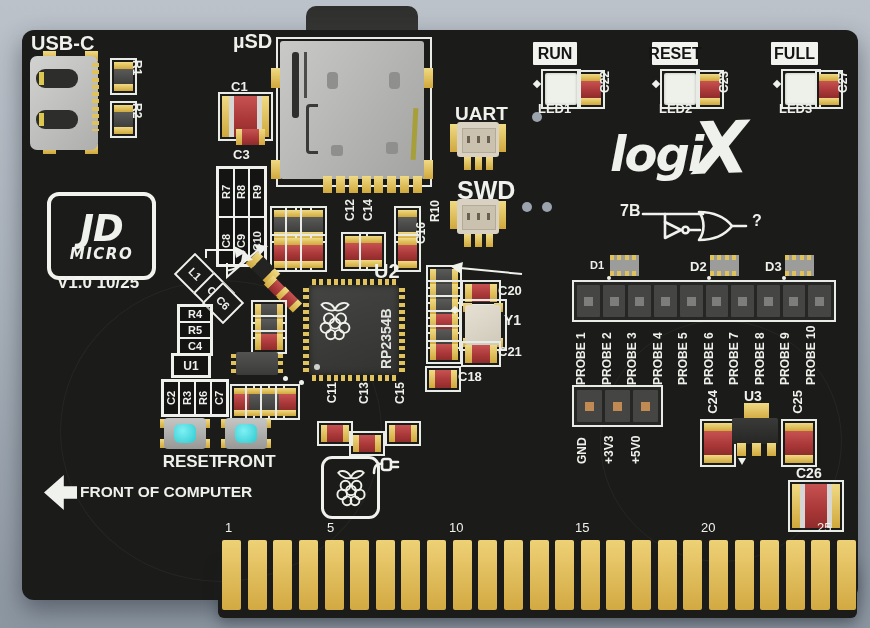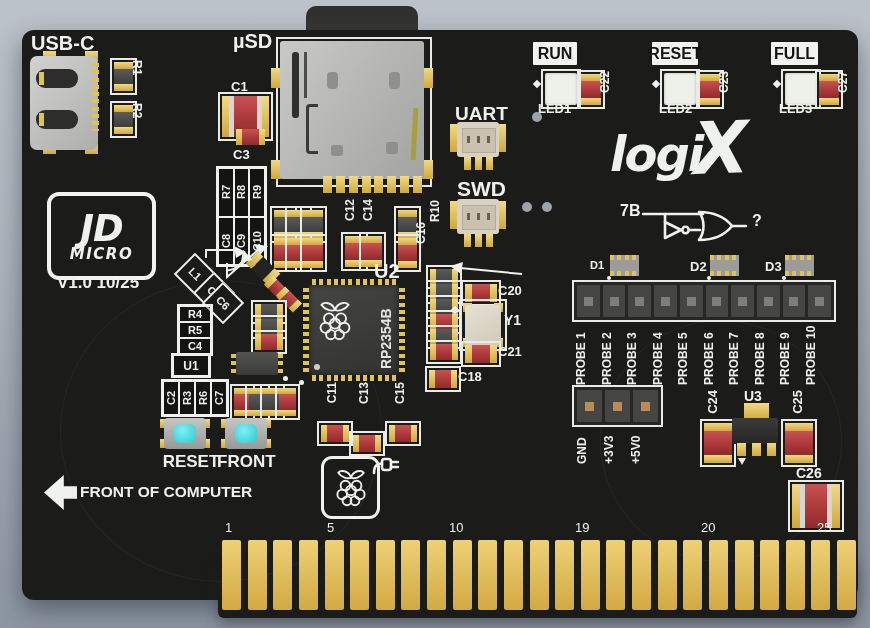--- a/index.html
+++ b/index.html
@@ -170,21 +170,21 @@
   <div class="abs" style="left:457px;top:122px;width:42px;height:35px;background:#d9d2c2;border-radius:3px"></div>
   <div class="abs" style="left:462px;top:128px;width:32px;height:23px;background:#cac2af;border:1px solid #b3ab98"></div>
   <div class="abs" style="left:467px;top:136px;width:3px;height:7px;background:#6b5f52"></div>
   <div class="abs" style="left:477px;top:136px;width:3px;height:7px;background:#6b5f52"></div>
   <div class="abs" style="left:487px;top:136px;width:3px;height:7px;background:#6b5f52"></div>
   <div class="abs gold" style="left:464px;top:157px;width:7px;height:13px"></div>
   <div class="abs gold" style="left:475px;top:157px;width:7px;height:13px"></div>
   <div class="abs gold" style="left:486px;top:157px;width:7px;height:13px"></div>
   <div class="abs via" style="left:532px;top:112px;width:10px;height:10px"></div>
 
-  <div class="abs silk" style="left:457px;top:178px;font-size:21px">SWD</div>
+  <div class="abs silk" style="left:457px;top:178px;font-size:25px">SWD</div>
   <div class="abs gold" style="left:450px;top:201px;width:11px;height:28px"></div>
   <div class="abs gold" style="left:495px;top:201px;width:11px;height:28px"></div>
   <div class="abs" style="left:457px;top:199px;width:42px;height:35px;background:#d9d2c2;border-radius:3px"></div>
   <div class="abs" style="left:462px;top:205px;width:32px;height:23px;background:#cac2af;border:1px solid #b3ab98"></div>
   <div class="abs" style="left:467px;top:213px;width:3px;height:7px;background:#6b5f52"></div>
   <div class="abs" style="left:477px;top:213px;width:3px;height:7px;background:#6b5f52"></div>
   <div class="abs" style="left:487px;top:213px;width:3px;height:7px;background:#6b5f52"></div>
   <div class="abs gold" style="left:464px;top:234px;width:7px;height:13px"></div>
   <div class="abs gold" style="left:475px;top:234px;width:7px;height:13px"></div>
   <div class="abs gold" style="left:486px;top:234px;width:7px;height:13px"></div>
@@ -610,21 +610,21 @@
       <path d="M20 9 h7 M20 14 h7"></path>
     </g>
   </svg>
 
   <div class="abs" style="left:44px;top:475px;width:33px;height:35px;background:#f0f2ee;clip-path:polygon(0 50%,60% 0,60% 32%,100% 32%,100% 68%,60% 68%,60% 100%)"></div>
   <div class="abs silk" style="left:80px;top:484px;font-size:15.5px">FRONT OF COMPUTER</div>
 
   <div class="abs silk" style="left:225px;top:521px;font-size:13px;font-weight:400">1</div>
   <div class="abs silk" style="left:327px;top:521px;font-size:13px;font-weight:400">5</div>
   <div class="abs silk" style="left:449px;top:521px;font-size:13px;font-weight:400">10</div>
-  <div class="abs silk" style="left:575px;top:521px;font-size:13px;font-weight:400">19</div>
+  <div class="abs silk" style="left:575px;top:521px;font-size:13px;font-weight:400">15</div>
   <div class="abs silk" style="left:701px;top:521px;font-size:13px;font-weight:400">20</div>
   <div class="abs silk" style="left:817px;top:521px;font-size:13px;font-weight:400">25</div>
   <div class="abs" style="left:222px;top:540px;width:634px;height:70px;display:flex;justify-content:space-between">
     <span class="fin"></span>
       <span class="fin"></span>
       <span class="fin"></span>
       <span class="fin"></span>
       <span class="fin"></span>
       <span class="fin"></span>
       <span class="fin"></span>

